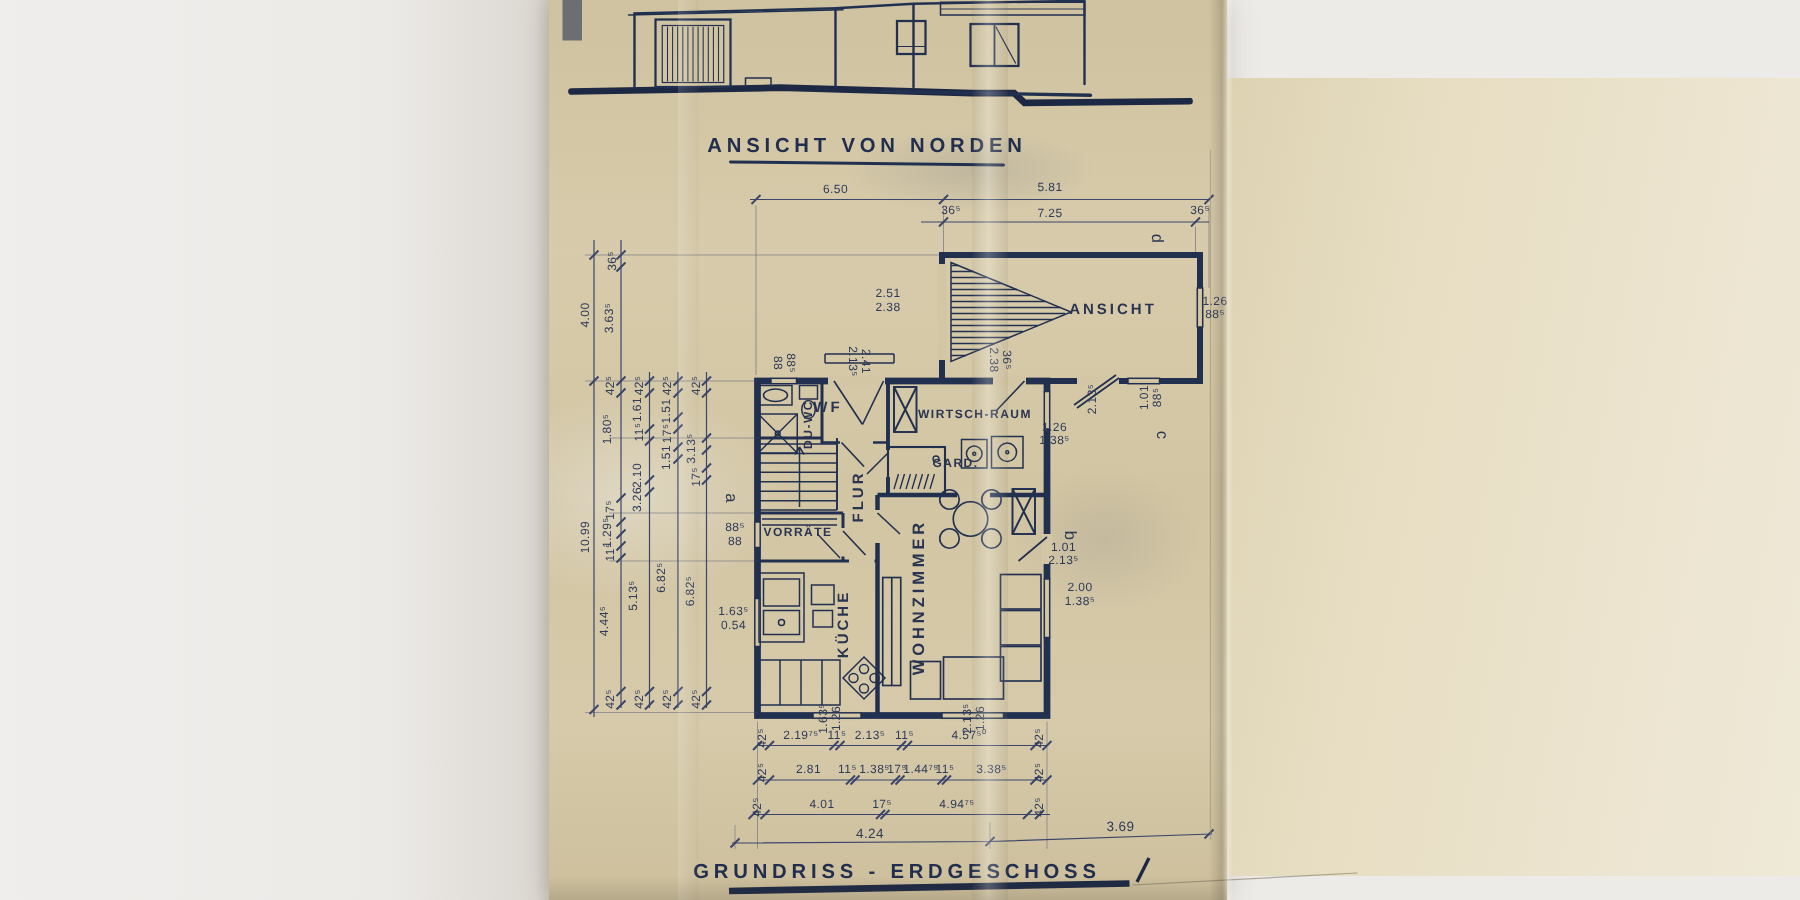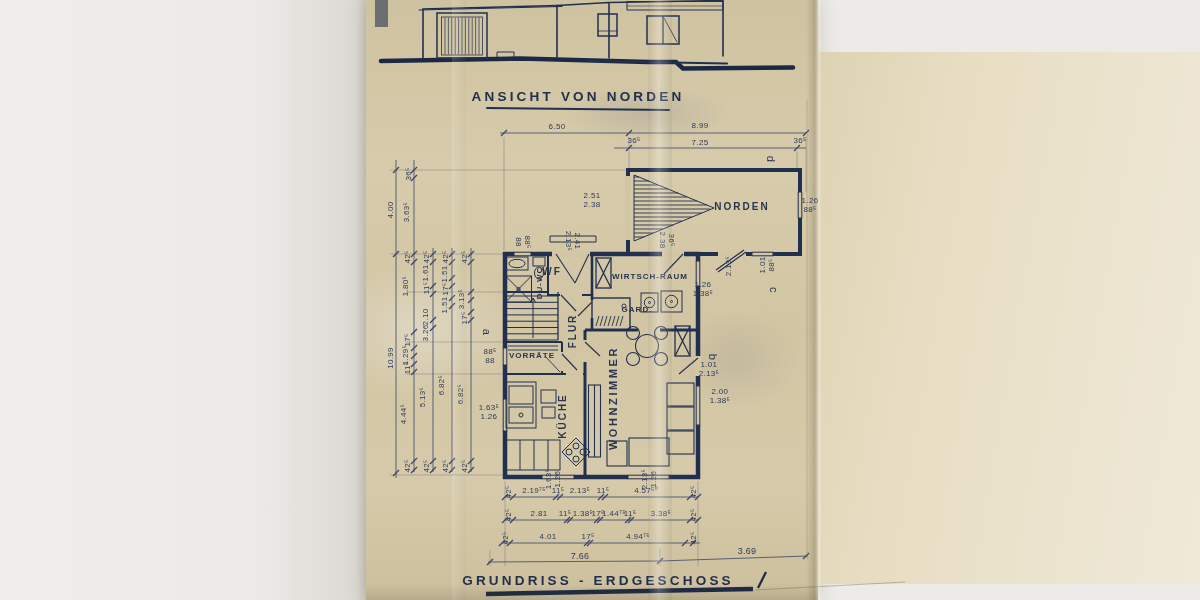--- a/index.html
+++ b/index.html
@@ -224,37 +224,37 @@
   </g>
 
   <path d="M486,594 L753,589" stroke="#1c2844" stroke-width="4.5" fill="none"></path>
   <path d="M755,590 L905,582" stroke="#6b6450" stroke-width=".8" opacity=".5" fill="none"></path>
   <path d="M758,588 L766,572" stroke="#1c2844" stroke-width="2.2" fill="none"></path>
 </svg>
 
 <div class="lbl title" style="left:578px;top:97px">ANSICHT VON NORDEN</div>
 <div class="lbl title" style="left:598px;top:581px">GRUNDRISS - ERDGESCHOSS</div>
 
-<div class="lbl room mid" style="left:742px;top:207px">NORDEN</div>
+<div class="lbl room mid" style="left:742px;top:207px">ANSICHT</div>
 <div class="lbl room rot sm" style="left:540px;top:283px">DU-WC</div>
 <div class="lbl room mid" style="left:552px;top:272px">WF</div>
 <div class="lbl room sm" style="left:650px;top:277px">WIRTSCH-RAUM</div>
 <div class="lbl room sm" style="left:637px;top:310px">GARD.</div>
 <div class="lbl room rot mid" style="left:573px;top:331px">FLUR</div>
 <div class="lbl room sm" style="left:532px;top:356px">VORRÄTE</div>
 <div class="lbl room rot mid" style="left:563px;top:416px">KÜCHE</div>
 <div class="lbl room rot big" style="left:613px;top:398px">WOHNZIMMER</div>
 
 <div class="lbl mk" style="left:771px;top:159px">d</div>
 <div class="lbl mk" style="left:774px;top:290px">c</div>
 <div class="lbl mk" style="left:713px;top:357px">b</div>
 <div class="lbl mk" style="left:487px;top:332px">a</div>
 
 <div class="lbl" style="left:557px;top:127px">6.50</div>
-<div class="lbl" style="left:700px;top:126px">8.99</div>
+<div class="lbl" style="left:700px;top:126px">5.81</div>
 <div class="lbl" style="left:634px;top:141px">36⁵</div>
 <div class="lbl" style="left:700px;top:143px">7.25</div>
 <div class="lbl" style="left:800px;top:141px">36⁵</div>
 
 <div class="lbl" style="left:592px;top:201px">2.51
 2.38</div>
 <div class="lbl" style="left:810px;top:206px">1.26
 88⁵</div>
 <div class="lbl rot" style="left:768px;top:265px">1.01
 88⁵</div>
@@ -263,21 +263,21 @@
 1.38⁵</div>
 
 <div class="lbl" style="left:709px;top:370px">1.01
 2.13⁵</div>
 <div class="lbl" style="left:720px;top:397px">2.00
 1.38⁵</div>
 
 <div class="lbl" style="left:490px;top:357px">88⁵
 88</div>
 <div class="lbl" style="left:489px;top:413px">1.63⁵
-1.26</div>
+0.54</div>
 
 <div class="lbl rotcw" style="left:522px;top:242px">88⁵
 88</div>
 <div class="lbl rotcw" style="left:572px;top:241px">2.41
 2.13⁵</div>
 <div class="lbl rotcw" style="left:666px;top:240px">36⁵
 2.38</div>
 
 <div class="lbl rot" style="left:554px;top:479px">1.63⁵
 1.26</div>
@@ -331,19 +331,19 @@
 <div class="lbl" style="left:630px;top:514px">11⁵</div>
 <div class="lbl" style="left:661px;top:514px">3.38⁵</div>
 <div class="lbl rot" style="left:694px;top:515px">42⁵</div>
 
 <div class="lbl rot" style="left:506px;top:538px">42⁵</div>
 <div class="lbl" style="left:548px;top:537px">4.01</div>
 <div class="lbl" style="left:588px;top:537px">17⁵</div>
 <div class="lbl" style="left:638px;top:537px">4.94⁷⁵</div>
 <div class="lbl rot" style="left:694px;top:538px">42⁵</div>
 
-<div class="lbl" style="left:580px;top:556px;font-size:9px">7.66</div>
+<div class="lbl" style="left:580px;top:556px;font-size:9px">4.24</div>
 <div class="lbl" style="left:747px;top:551px;font-size:9px">3.69</div>
 
 <div id="crease-v2"></div>
 <div id="crease-v1"></div>
 <div id="fold-right"></div>
 <div id="paper-bottom-shade"></div>
 
 </body></html>

